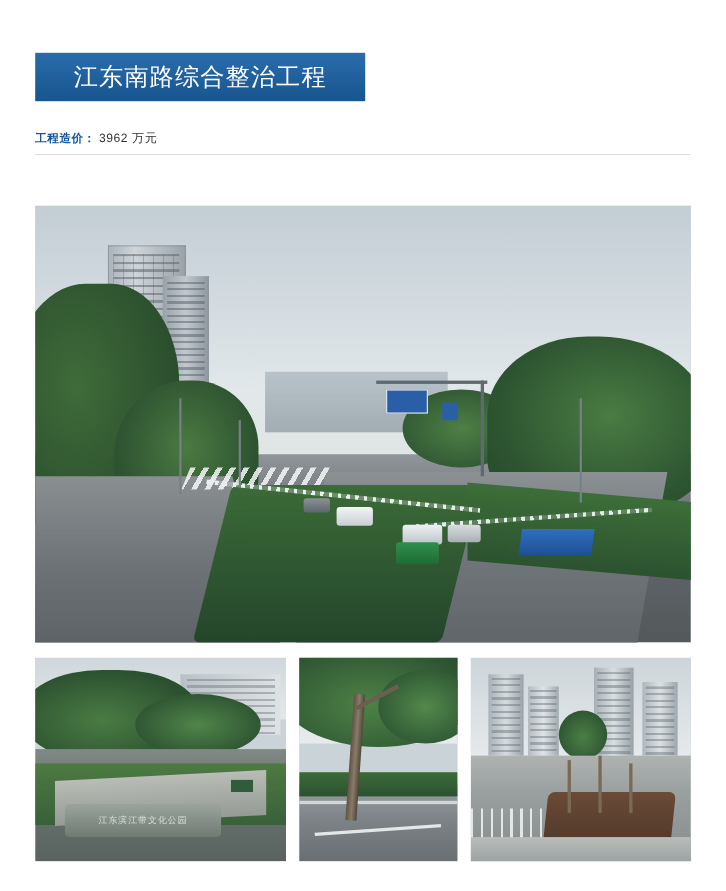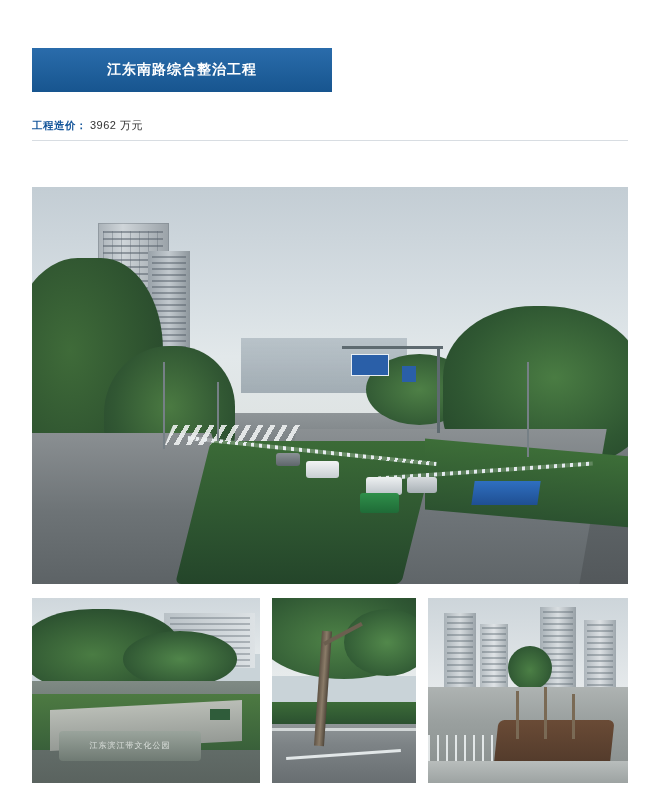--- a/index.html
+++ b/index.html
@@ -23,22 +23,22 @@
     width: 300px;
     height: 44px;
     background: #1d5fa0;
     background: linear-gradient(180deg, #2a6cab 0%, #17558f 100%);
     display: flex;
     align-items: center;
     justify-content: center;
   }
   .title-banner .title-text {
     color: #ffffff;
-    font-size: 14px;
-    font-weight: bold;
+    font-size: 22px;
+    font-weight: normal;
     letter-spacing: 1px;
     white-space: nowrap;
   }
 
   
   .cost-line {
     position: absolute;
     left: 32px;
     top: 118px;
     display: flex;

